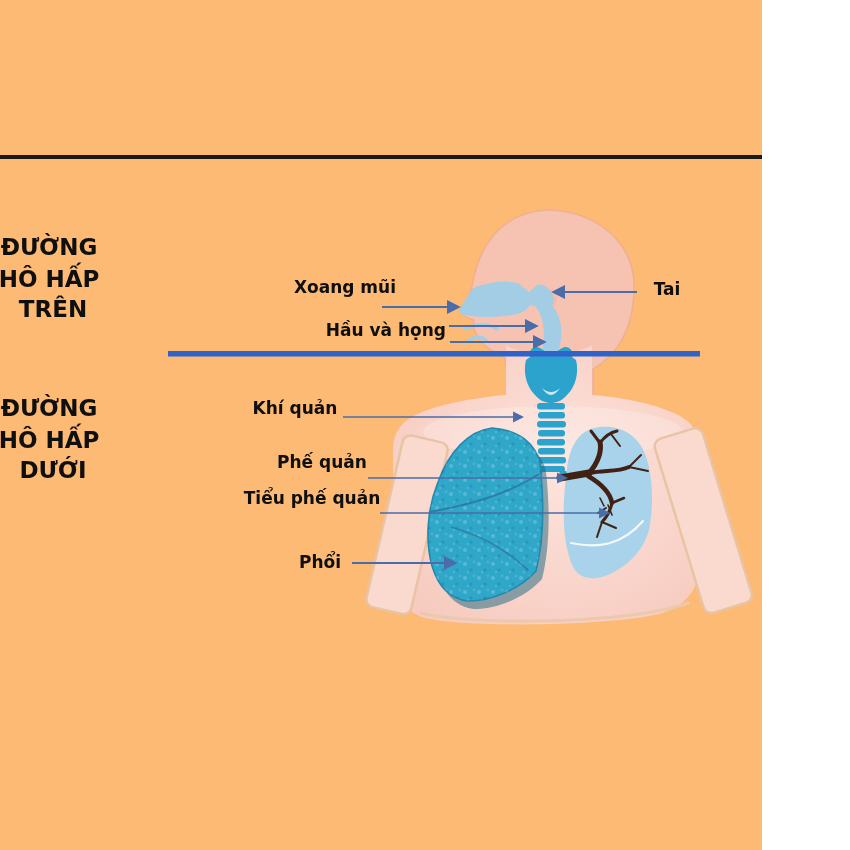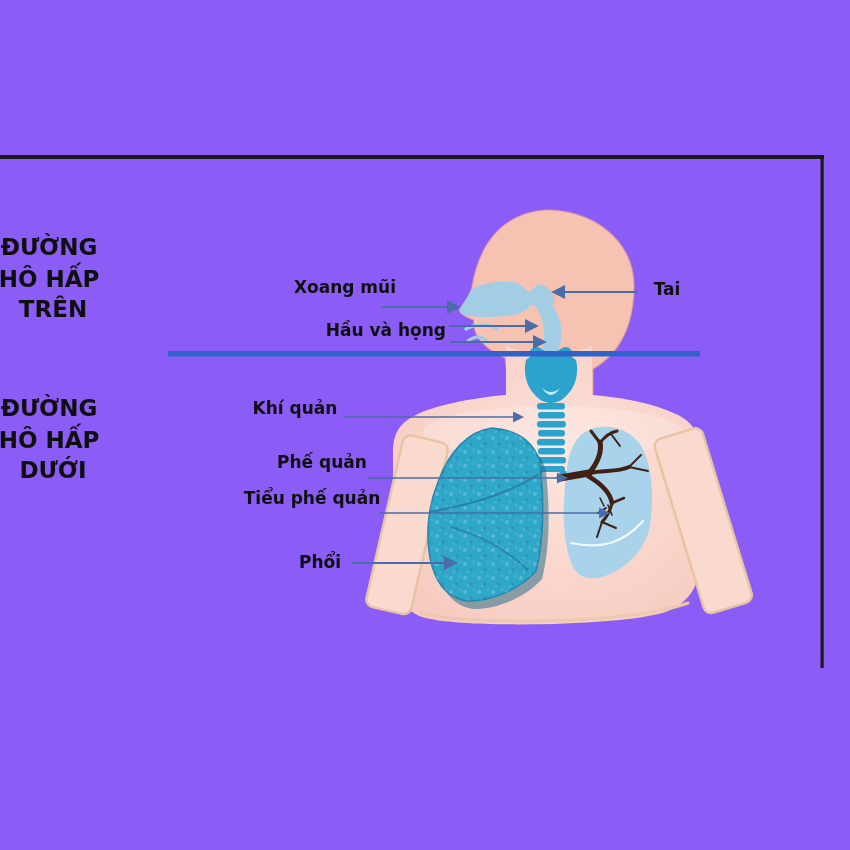--- a/index.html
+++ b/index.html
@@ -1,17 +1,17 @@
 <!DOCTYPE html>
 <html><head>
 <meta charset="utf-8">
 <style>
   html,body{margin:0;padding:0;background:#ffffff;}
   .stage{
-    position:relative;width:850px;height:850px;background:#8b5cf6;overflow:hidden;
+    position:relative;width:762px;height:850px;background:#fdba74;overflow:hidden;
     font-family:"DejaVu Sans","Liberation Sans",sans-serif;
     text-align:right;
   }
   .stage svg{position:absolute;left:0;top:0;}
   text{fill:#0f0f0f;}
   .section-header{font-size:23px;font-weight:700;letter-spacing:0px;}
   .anno-label{font-size:17px;font-weight:700;}
   .leader{stroke:#4a6ca8;fill:none;}
   .leader.thick{stroke-width:2;}
   .leader.thin{stroke-width:1.6;}

